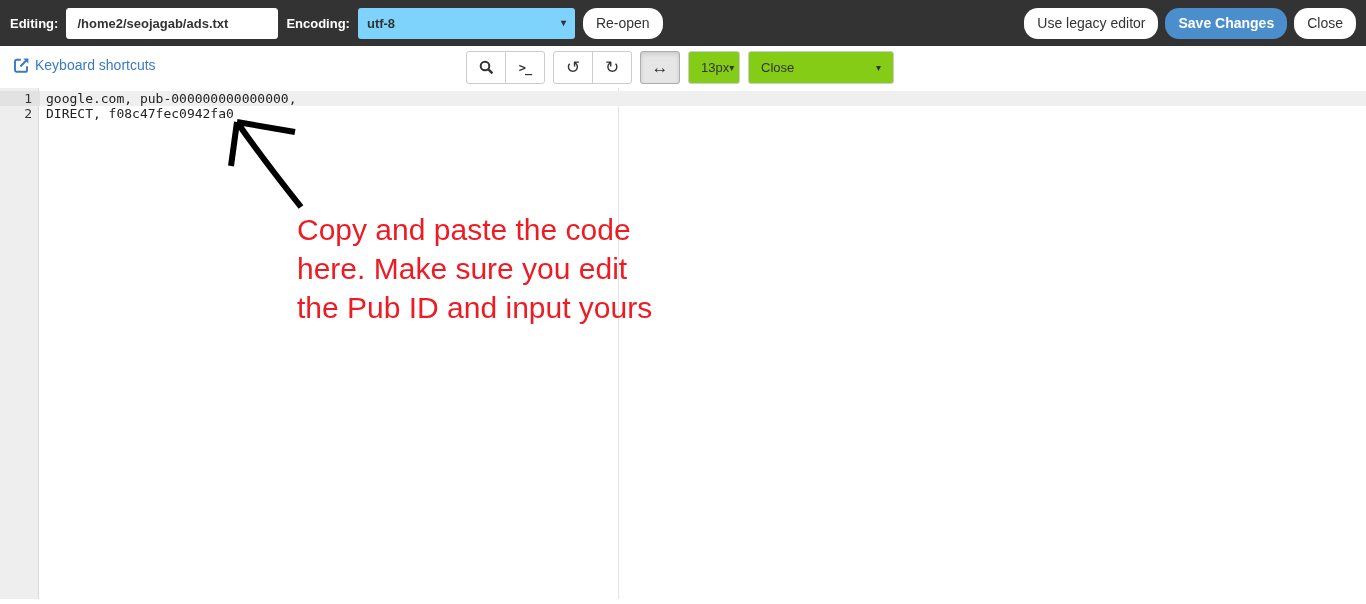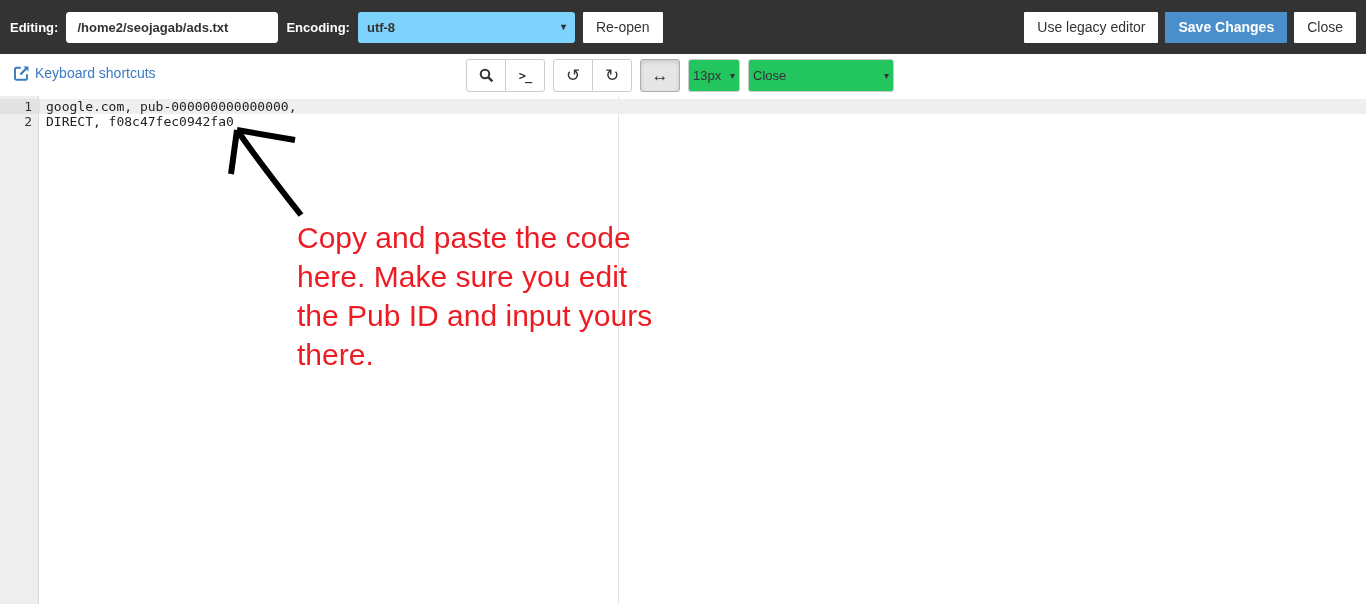--- a/index.html
+++ b/index.html
@@ -5,42 +5,42 @@
   * { box-sizing: border-box; }
   html,body { margin:0; padding:0; }
   body {
     width:1366px; height:604px; overflow:hidden;
     background:#fff;
     font-family:"Liberation Sans", sans-serif;
   }
 
   
   .topbar {
-    height:54px; background:#333333;
+    height:46px; background:#333333;
     display:flex; align-items:center;
     padding:0 10px; gap:8px;
   }
   .bar-label { color:#fff; font-weight:bold; font-size:13px; white-space:nowrap; }
   .path-input {
     width:212px; height:31px;
     background:#fff; border:1px solid #fff; border-radius:3px;
     font-family:"Liberation Sans",sans-serif;
     font-weight:bold; font-size:13px; color:#333;
     padding:0 10px; outline:none;
   }
   .select-box {
     background:#7dd3fc; border-radius:3px; height:31px;
     display:flex; align-items:center; justify-content:space-between;
     padding:0 9px; font-size:13px; color:#333; cursor:pointer;
   }
   .enc-select { width:217px; font-weight:bold; }
   .caret { font-size:10px; color:#333; line-height:1; }
   .btn {
     height:31px; background:#fff; color:#333;
-    border:none; border-radius:1px;
+    border:none; border-radius:14px;
     font-family:"Liberation Sans",sans-serif;
     font-size:14px; padding:0 13px; cursor:pointer; white-space:nowrap;
   }
   .btn-primary { background:#4a8fcb; color:#fff; font-weight:bold; }
   .topbar-right { margin-left:auto; display:flex; gap:7px; align-items:center; }
 
   
   .toolbar { height:42px; position:relative; background:#fff; }
   .kb-link {
     position:absolute; left:14px; top:11px;
@@ -58,23 +58,23 @@
   .btn-group .tool-btn + .tool-btn { margin-left:-1px; }
   .btn-group .tool-btn:first-child { border-radius:3px 0 0 3px; }
   .btn-group .tool-btn:last-child { border-radius:0 3px 3px 0; }
   .tool-btn.single { border-radius:3px; }
   .tool-btn.pressed {
     background:#e6e6e6; border-color:#adadad;
     box-shadow:inset 0 2px 4px rgba(0,0,0,.13);
   }
   .term-glyph { font-family:"DejaVu Sans Mono",monospace; font-size:12px; font-weight:bold; letter-spacing:-1px; }
   .mini-select {
-    height:33px; background:#22c55e; border:1px solid #ccc; border-radius:3px;
+    height:33px; background:#84cc16; border:1px solid #ccc; border-radius:3px;
     display:flex; align-items:center; justify-content:space-between;
-    padding:0 4px; font-size:13px; color:#333; cursor:pointer;
+    padding:0 12px; font-size:13px; color:#333; cursor:pointer;
   }
   .size-select { width:52px; }
   .syntax-select { width:146px; }
 
   
   .editor {
     position:relative; height:511px; background:#fff;
     font-family:"DejaVu Sans Mono","Liberation Mono",monospace;
   }
   .gutter {
@@ -188,16 +188,15 @@
   <div class="overlay">
     <svg class="arrow-svg" width="1366" height="511" viewBox="0 0 1366 511">
       <path d="M301,119 Q262,70 237,34" fill="none" stroke="#000" stroke-width="6"></path>
       <path d="M237,34 L295,44" fill="none" stroke="#000" stroke-width="6"></path>
       <path d="M237,34 L231,78" fill="none" stroke="#000" stroke-width="6"></path>
     </svg>
     <div class="red-note">
       <div>Copy and paste the code</div>
       <div>here. Make sure you edit</div>
       <div>the Pub ID and input yours</div>
-      <div>there.</div>
     </div>
   </div>
 </div>
 
 </body></html>

